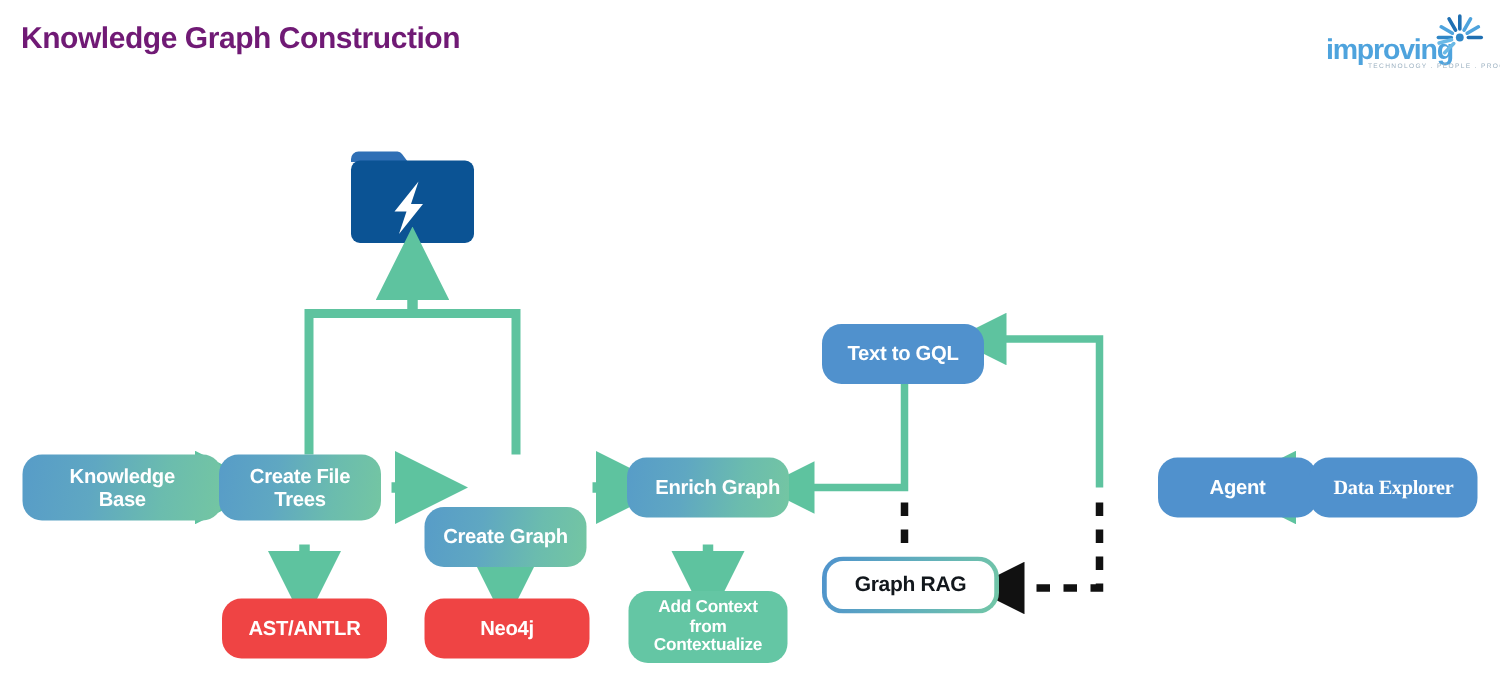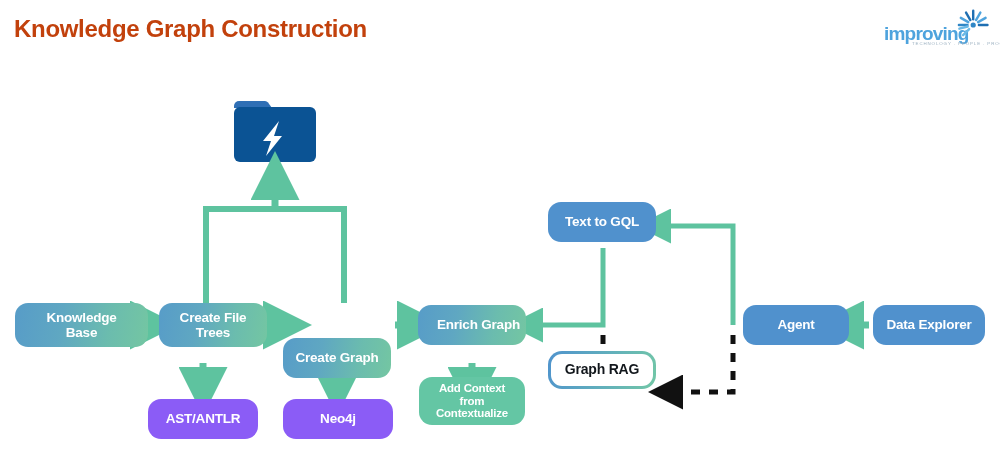--- a/index.html
+++ b/index.html
@@ -22,24 +22,24 @@
     left: 0; top: 0;
     width: 1000px;
     height: 450px;
   }
 
   
   .page-title {
     position: absolute;
     left: 14px;
     top: 15px;
-    font-size: 24px;
+    font-size: 20px;
     font-weight: bold;
     letter-spacing: -0.3px;
-    color: #c2410c;
+    color: #701a75;
     white-space: nowrap;
   }
 
   
   .logo-wrap {
     position: absolute;
     left: 884px;
     top: 8px;
     width: 106px;
     height: 44px;
@@ -96,21 +96,21 @@
     letter-spacing: -0.2px;
     padding: 2px 6px;
   }
   .node.grad {
     background: linear-gradient(100deg, #579cc8 0%, #5fa7c2 35%, #6bbcae 70%, #74c6a2 100%);
   }
   .node.blue {
     background: #5091cd;
   }
   .node.amber {
-    background: #8b5cf6;
+    background: #ef4444;
   }
   .node.green {
     background: #64c6a4;
     font-size: 11.5px;
     line-height: 1.1;
   }
   .node.outline {
     background: #ffffff;
     color: #12171c;
     border-radius: 14px;
@@ -204,54 +204,54 @@
   <g stroke="#111111" stroke-width="5" fill="none" stroke-dasharray="9 9" marker-end="url(#blkL)">
     <path d="M733 335 V392 H678"></path>
   </g>
 </svg>
 
 <div class="node grad" style="left:15px;top:303px;width:133px;height:44px;">
   <span class="node-label">Knowledge
 Base</span>
 </div>
 
-<div class="node grad" style="left:159px;top:303px;width:108px;height:44px;">
+<div class="node grad" style="left:146px;top:303px;width:108px;height:44px;">
   <span class="node-label">Create File
 Trees</span>
 </div>
 
 <div class="node grad" style="left:283px;top:305px;width:108px;height:40px;margin-top:33px;">
   <span class="node-label">Create Graph</span>
 </div>
 
 <div class="node grad" style="left:418px;top:305px;width:108px;height:40px;justify-content:flex-end;">
   <span class="node-label">Enrich Graph</span>
 </div>
 
-<div class="node blue" style="left:548px;top:202px;width:108px;height:40px;">
+<div class="node blue" style="left:548px;top:216px;width:108px;height:40px;">
   <span class="node-label">Text to GQL</span>
 </div>
 
-<div class="node blue" style="left:743px;top:305px;width:106px;height:40px;">
+<div class="node blue" style="left:772px;top:305px;width:106px;height:40px;">
   <span class="node-label">Agent</span>
 </div>
 
-<div class="node blue" style="left:873px;top:305px;width:112px;height:40px;">
+<div class="node blue" style="left:873px;top:305px;width:112px;height:40px;font-family:Liberation Serif, serif;">
   <span class="node-label">Data Explorer</span>
 </div>
 
-<div class="node outline" style="left:548px;top:351px;width:108px;height:38px;text-align:right;">
+<div class="node outline" style="left:548px;top:371px;width:118px;height:38px;text-align:right;">
   <span class="node-label">Graph RAG</span>
 </div>
 
 <div class="node amber" style="left:148px;top:399px;width:110px;height:40px;">
   <span class="node-label">AST/ANTLR</span>
 </div>
 
 <div class="node amber" style="left:283px;top:399px;width:110px;height:40px;text-align:right;">
   <span class="node-label">Neo4j</span>
 </div>
 
-<div class="node green" style="left:419px;top:377px;width:106px;height:48px;">
+<div class="node green" style="left:419px;top:394px;width:106px;height:48px;">
   <span class="node-label">Add Context
 from
 Contextualize</span>
 </div>
 
 </body></html>

